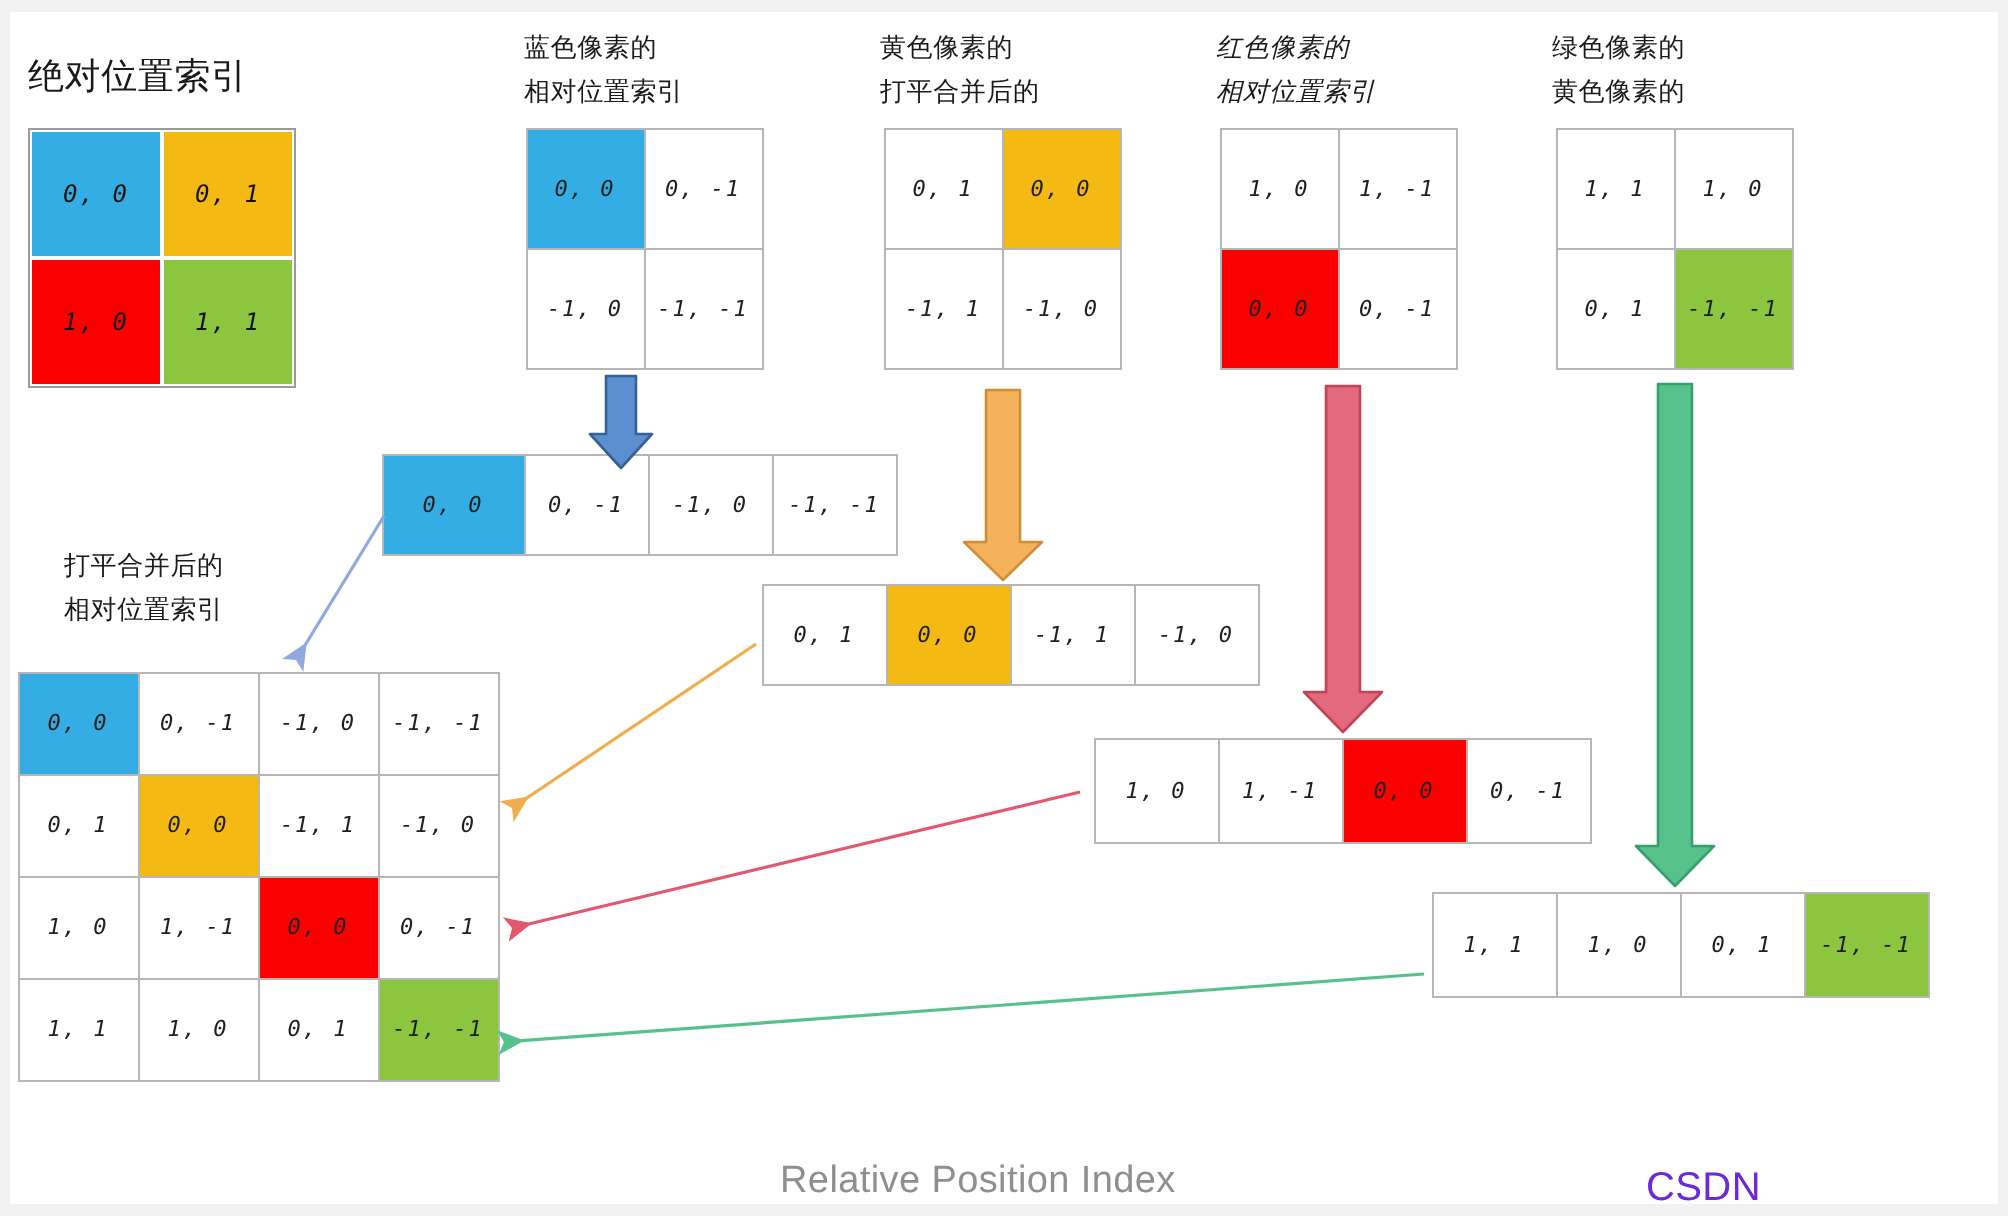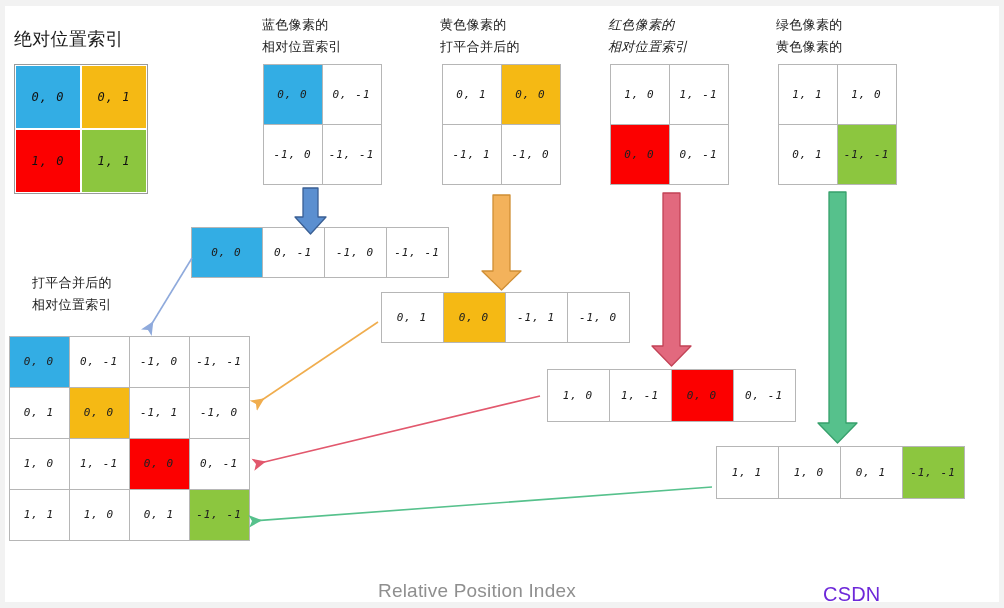--- a/index.html
+++ b/index.html
@@ -235,16 +235,16 @@
     <g>
       <path d="M829,192 L846,192 L846,423 L857,423 L837.5,443 L818,423 L829,423 Z" fill="#56C18C" stroke="#36A06B" stroke-width="1.3" stroke-linejoin="round"></path>
     </g>
 
     <line x1="192" y1="258" x2="148" y2="330" stroke="#8FAADC" stroke-width="1.6" marker-end="url(#head-blue)"></line>
     <line x1="378" y1="322" x2="256" y2="404" stroke="#F0AD4E" stroke-width="1.6" marker-end="url(#head-yellow)"></line>
     <line x1="540" y1="396" x2="256" y2="464" stroke="#E2586D" stroke-width="1.6" marker-end="url(#head-red)"></line>
     <line x1="712" y1="487" x2="252" y2="521" stroke="#56C18C" stroke-width="1.6" marker-end="url(#head-green)"></line>
   </svg>
 
-  <div class="caption" style="left:378px; top:580px;">Relative Position Index</div>
+  <div class="caption" style="left:390px; top:580px;">Relative Position Index</div>
   <div class="watermark" style="left:823px; top:583px;">CSDN @Valdemar_Yu</div>
 
 </div>
 
 </body></html>

